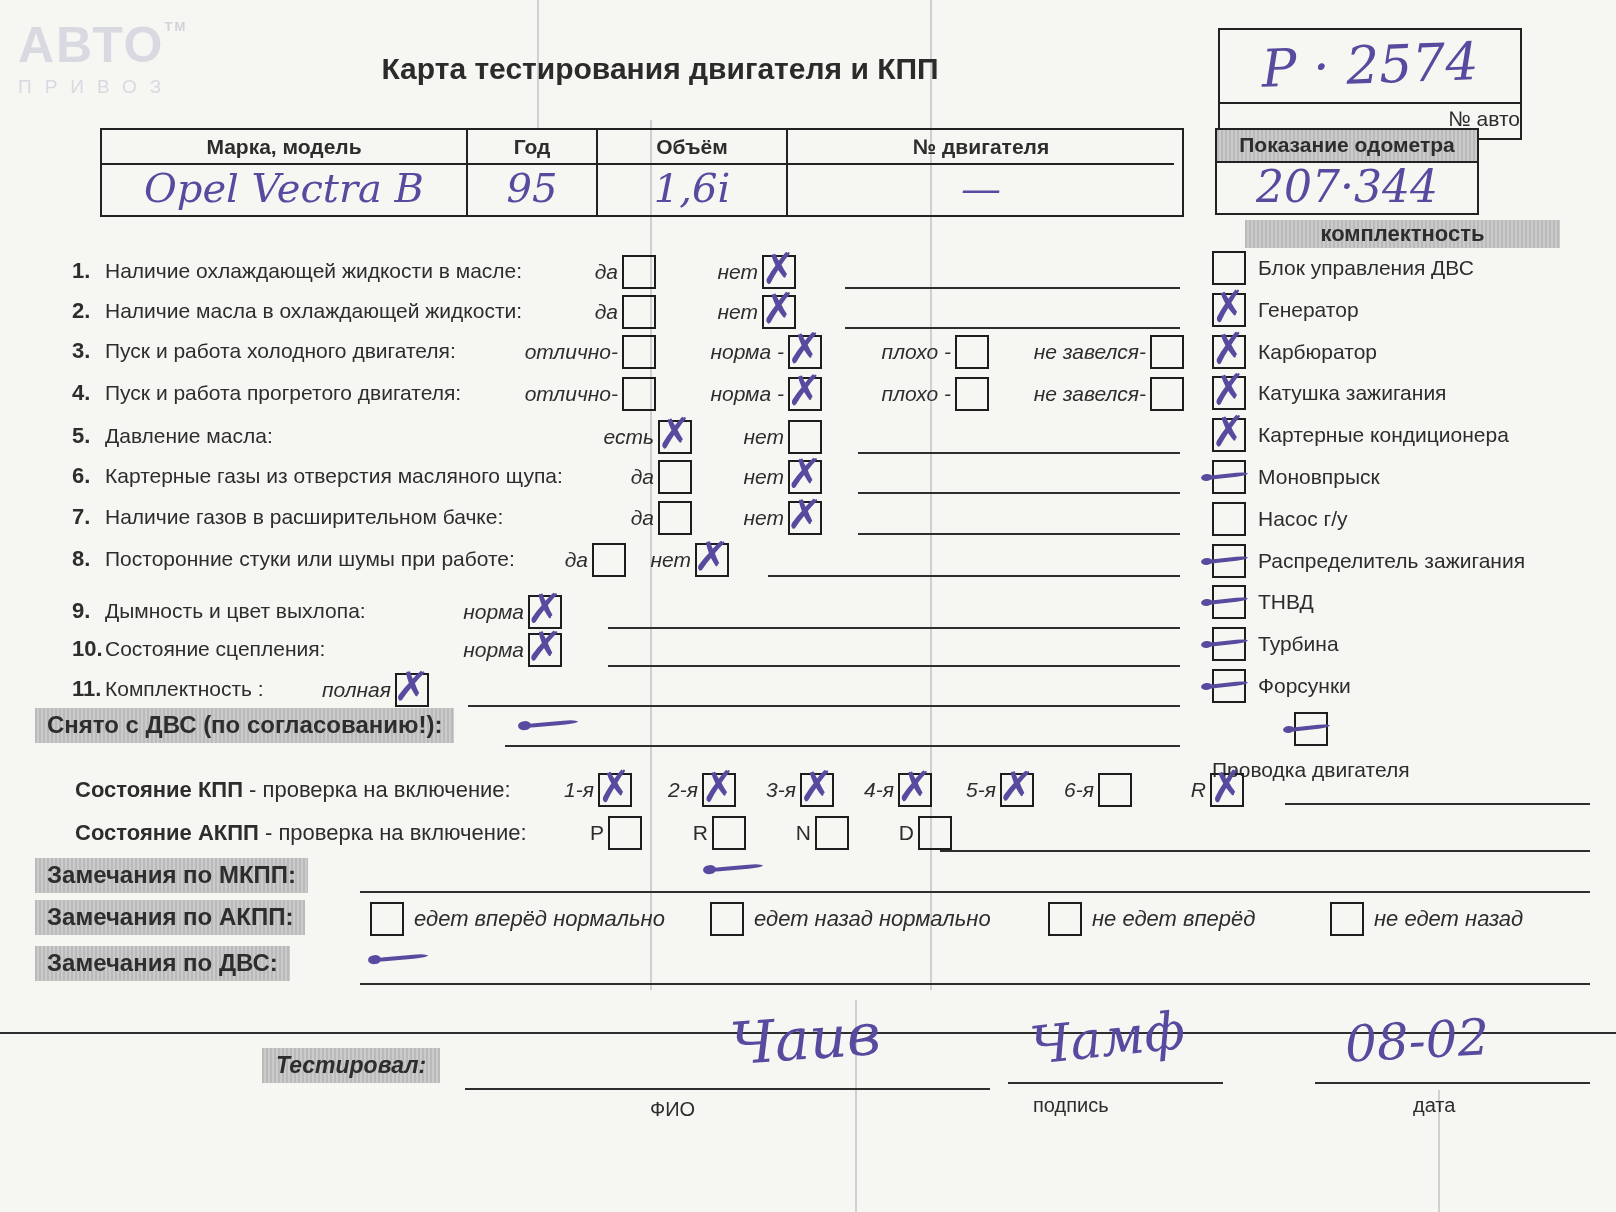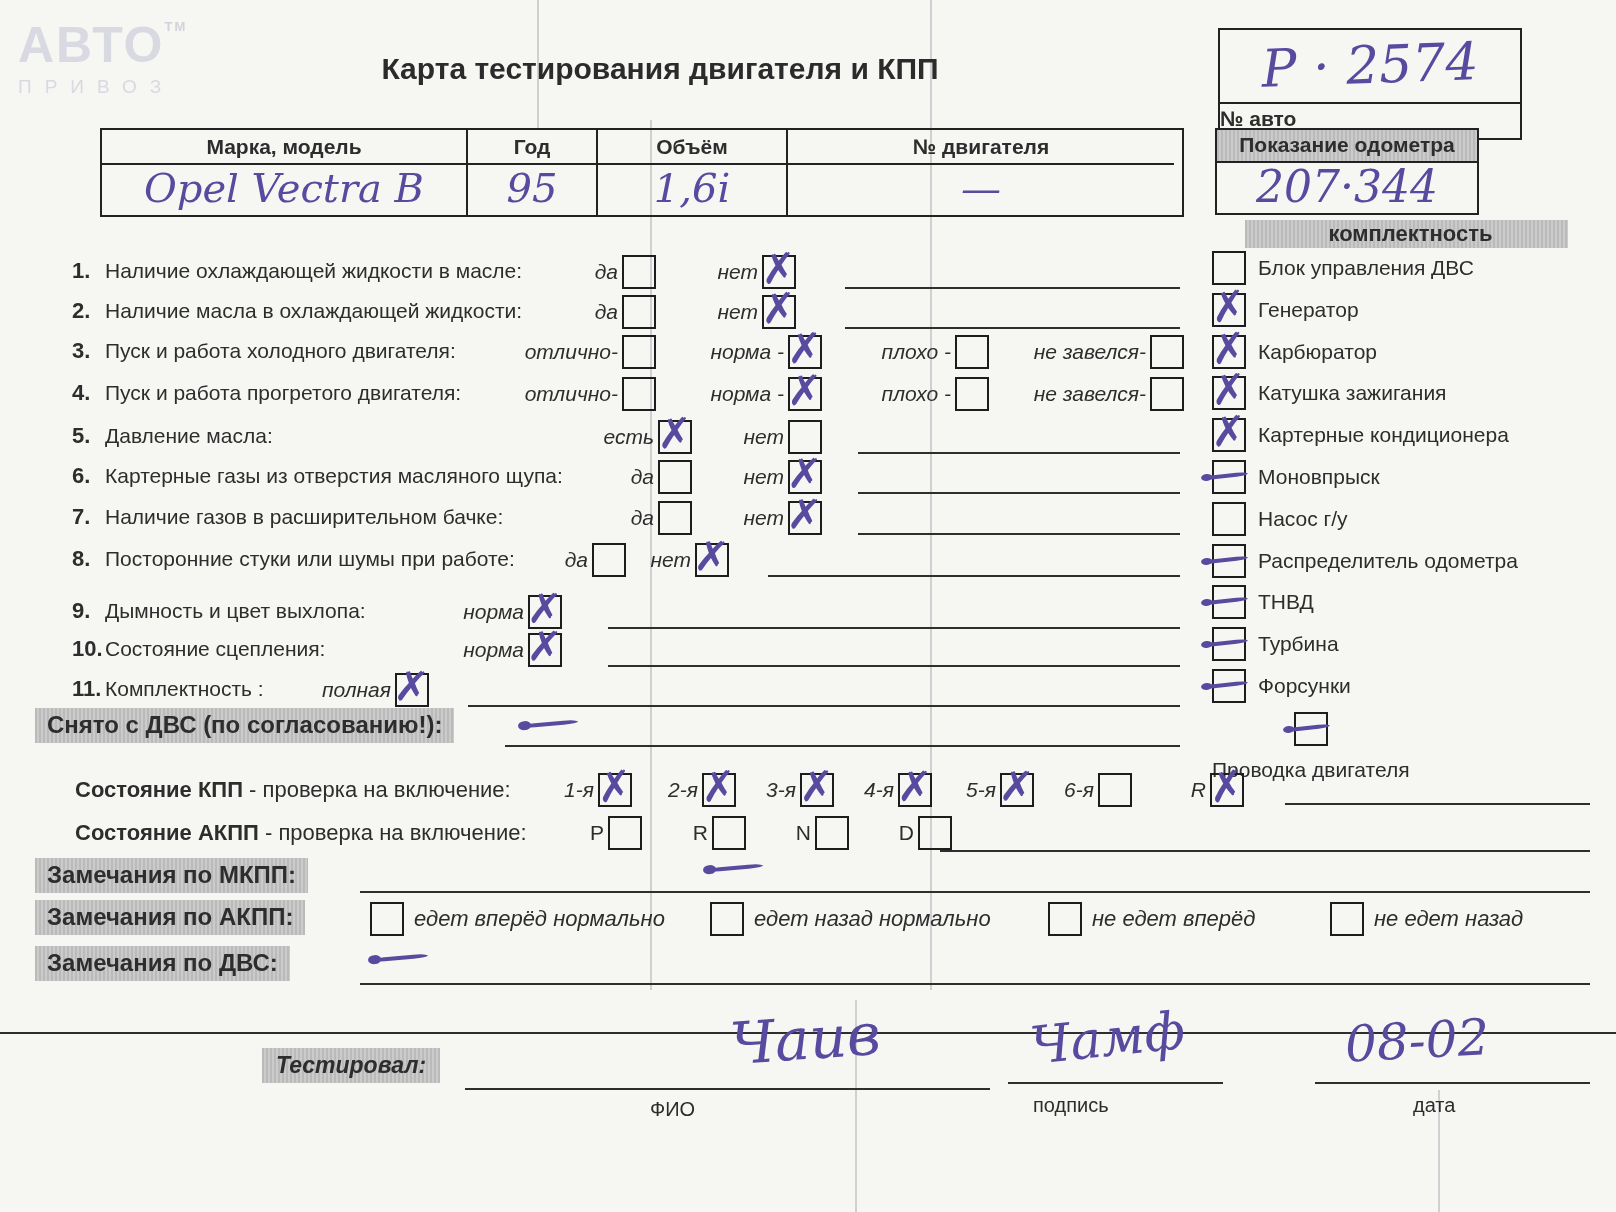--- a/index.html
+++ b/index.html
@@ -13,38 +13,38 @@
   .logo .brand{font-size:50px;font-weight:bold;letter-spacing:2px;line-height:1;}
   .logo .tm{font-size:13px;vertical-align:top;letter-spacing:2px;color:#d2d2da;}
   .logo .sub{font-size:19px;letter-spacing:13px;margin-top:6px;}
   .title{position:absolute;left:300px;top:52px;width:720px;text-align:center;
          font-size:30px;font-weight:bold;color:#2b2b2b;}
   
   .hand{font-family:"DejaVu Serif",serif;font-style:italic;color:#584a9e;}
   
   .autobox{position:absolute;left:1218px;top:28px;width:300px;height:108px;border:2.5px solid #222;}
   .autobox .num{height:72px;text-align:center;font-size:52px;line-height:70px;transform:rotate(-2deg);}
-  .autobox .cap{border-top:2.5px solid #222;height:31px;text-align:left;
-                font-size:21px;font-weight:bold;line-height:30px;}
+  .autobox .cap{border-top:2.5px solid #222;height:31px;text-align:right;
+                font-size:21px;font-weight:normal;line-height:30px;}
   
   .vehtab{position:absolute;left:100px;top:128px;width:1080px;border:2.5px solid #222;}
   .vrow{display:grid;grid-template-columns:366px 130px 190px 386px;}
   .vrow .c{border-right:2px solid #222;text-align:center;}
   .vrow .c:last-child{border-right:none;}
   .vhead .c{font-size:21px;font-weight:bold;line-height:33px;height:33px;border-bottom:2px solid #222;}
   .vval .c{height:50px;font-size:40px;line-height:46px;overflow:visible;white-space:nowrap;}
   .odo{position:absolute;left:1215px;top:128px;width:264px;}
   .odo .h{border:2.5px solid #222;height:31px;line-height:30px;text-align:center;
           font-size:21px;font-weight:bold;}
   .odo .v{border-left:2.5px solid #222;border-right:2.5px solid #222;border-bottom:2.5px solid #222;
           height:50px;font-size:44px;line-height:48px;text-align:center;white-space:nowrap;}
   
   .hl{background:#c8c8c8;background-image:repeating-linear-gradient(90deg,rgba(0,0,0,0.07) 0 2px,rgba(255,255,255,0.05) 2px 4px);}
   .km-head{position:absolute;left:1245px;top:220px;width:315px;height:28px;text-align:center;
-           font-size:22px;font-weight:bold;line-height:28px;padding-left:8px;}
+           font-size:22px;font-weight:bold;line-height:28px;}
   
   .cb{position:relative;width:30px;height:30px;border:2.5px solid #1d1d1d;flex:none;}
   .mark-x{position:absolute;left:-3px;top:-9px;font-size:42px;line-height:1;font-weight:bold;
           color:#584a9e;font-family:"DejaVu Sans",sans-serif;}
   .mark-dash{position:absolute;left:-12px;top:12px;width:46px;height:4px;background:#584a9e;
              border-radius:50%/100%;transform:rotate(-6deg);}
   .mark-dash::before{content:"";position:absolute;left:-1px;top:-2px;width:11px;height:7px;
              background:#584a9e;border-radius:50%;}
   
   .kitem{position:absolute;left:1212px;display:flex;align-items:center;gap:12px;height:32px;}
@@ -148,21 +148,21 @@
         <span class="lbl">Моновпрыск</span>
       </div>
       <div class="kitem" style="top: 502.8px;">
         <span class="cb"></span>
         <span class="lbl">Насос г/у</span>
       </div>
       <div class="kitem" style="top: 544.6px;">
         <span class="cb">
           <span class="mark-dash"></span>
         </span>
-        <span class="lbl">Распределитель одометра</span>
+        <span class="lbl">Распределитель зажигания</span>
       </div>
       <div class="kitem" style="top: 586.4px;">
         <span class="cb">
           <span class="mark-dash"></span>
         </span>
         <span class="lbl">ТНВД</span>
       </div>
       <div class="kitem" style="top: 628.2px;">
         <span class="cb">
           <span class="mark-dash"></span>

